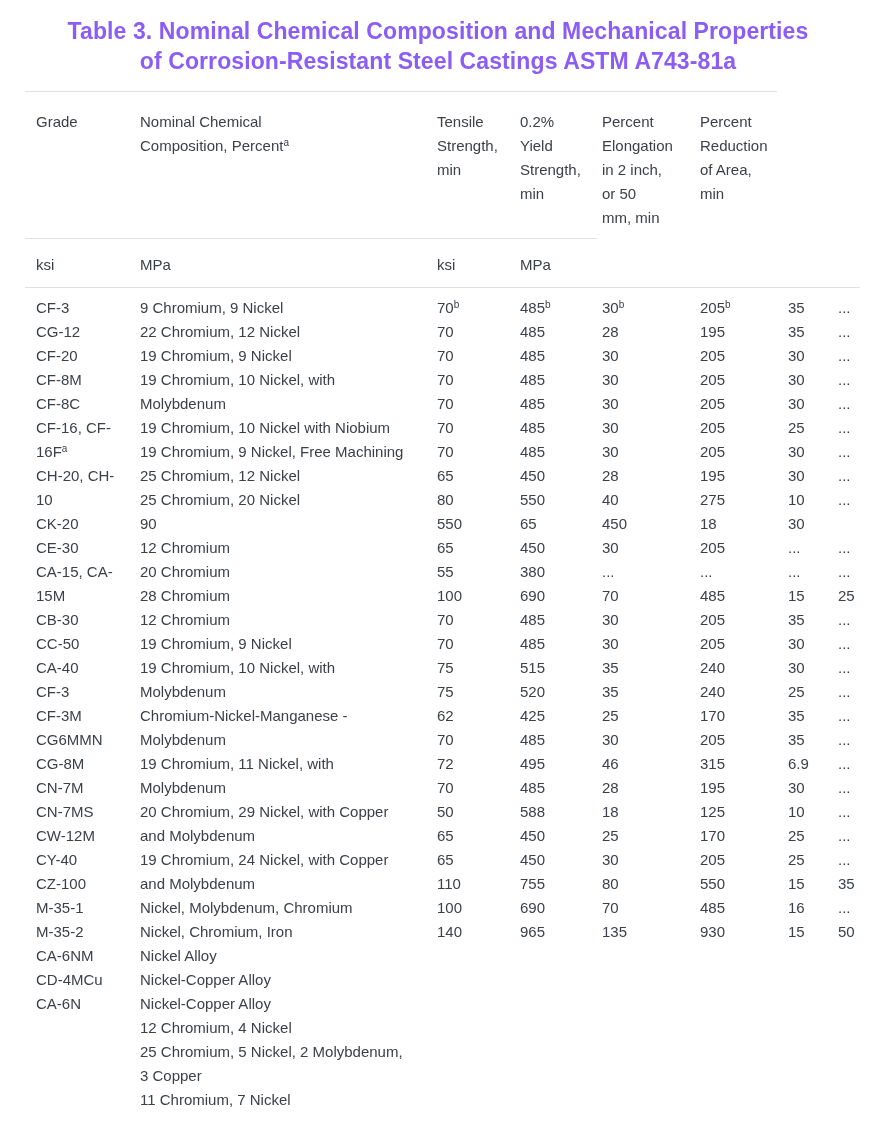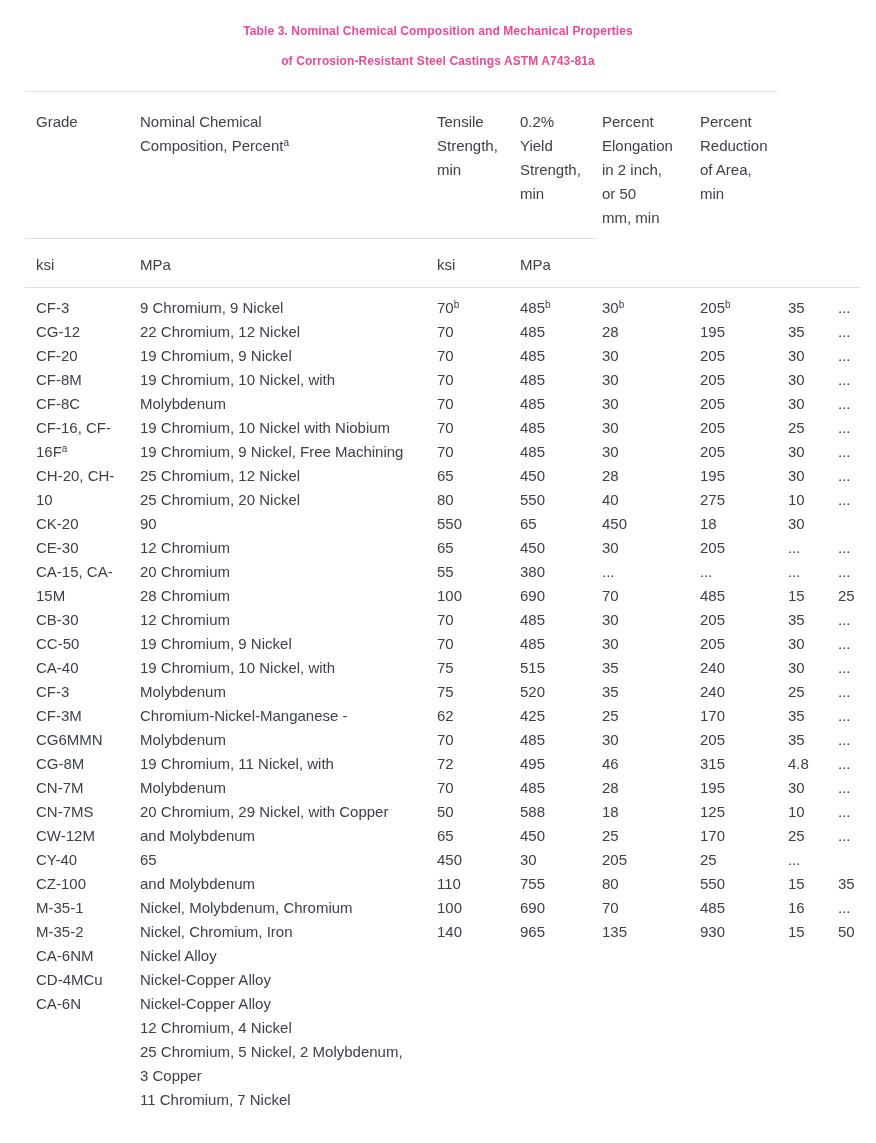--- a/index.html
+++ b/index.html
@@ -16,24 +16,24 @@
   .page {
     position: relative;
     width: 876px;
     height: 1143px;
   }
   .title-block {
     padding-top: 16px;
     text-align: center;
   }
   .title-line {
-    font-size: 12px;
+    font-size: 23px;
     font-weight: bold;
     line-height: 30px;
-    color: #ec4899;
+    color: #8b5cf6;
     letter-spacing: 0.1px;
   }
   .rule {
     margin-left: 25px;
     height: 0;
     border-top: 1px solid #dde1e6;
   }
   .rule1 { width: 752px; margin-top: 15px; }
   .rule2 { width: 572px; }
   .rule3 { width: 835px; }
@@ -301,21 +301,21 @@
         <div class="cell">35</div>
         <div class="cell">...</div>
       </div>
       <div class="grid-row trow">
         <div class="cell">CG-8M</div>
         <div class="cell">19 Chromium, 11 Nickel, with</div>
         <div class="cell">72</div>
         <div class="cell">495</div>
         <div class="cell">46</div>
         <div class="cell">315</div>
-        <div class="cell">4.8</div>
+        <div class="cell">6.9</div>
         <div class="cell">...</div>
       </div>
       <div class="grid-row trow">
         <div class="cell">CN-7M</div>
         <div class="cell">Molybdenum</div>
         <div class="cell">70</div>
         <div class="cell">485</div>
         <div class="cell">28</div>
         <div class="cell">195</div>
         <div class="cell">30</div>
@@ -336,20 +336,21 @@
         <div class="cell">and Molybdenum</div>
         <div class="cell">65</div>
         <div class="cell">450</div>
         <div class="cell">25</div>
         <div class="cell">170</div>
         <div class="cell">25</div>
         <div class="cell">...</div>
       </div>
       <div class="grid-row trow">
         <div class="cell">CY-40</div>
+        <div class="cell">19 Chromium, 24 Nickel, with Copper</div>
         <div class="cell">65</div>
         <div class="cell">450</div>
         <div class="cell">30</div>
         <div class="cell">205</div>
         <div class="cell">25</div>
         <div class="cell">...</div>
       </div>
       <div class="grid-row trow">
         <div class="cell">CZ-100</div>
         <div class="cell">and Molybdenum</div>

